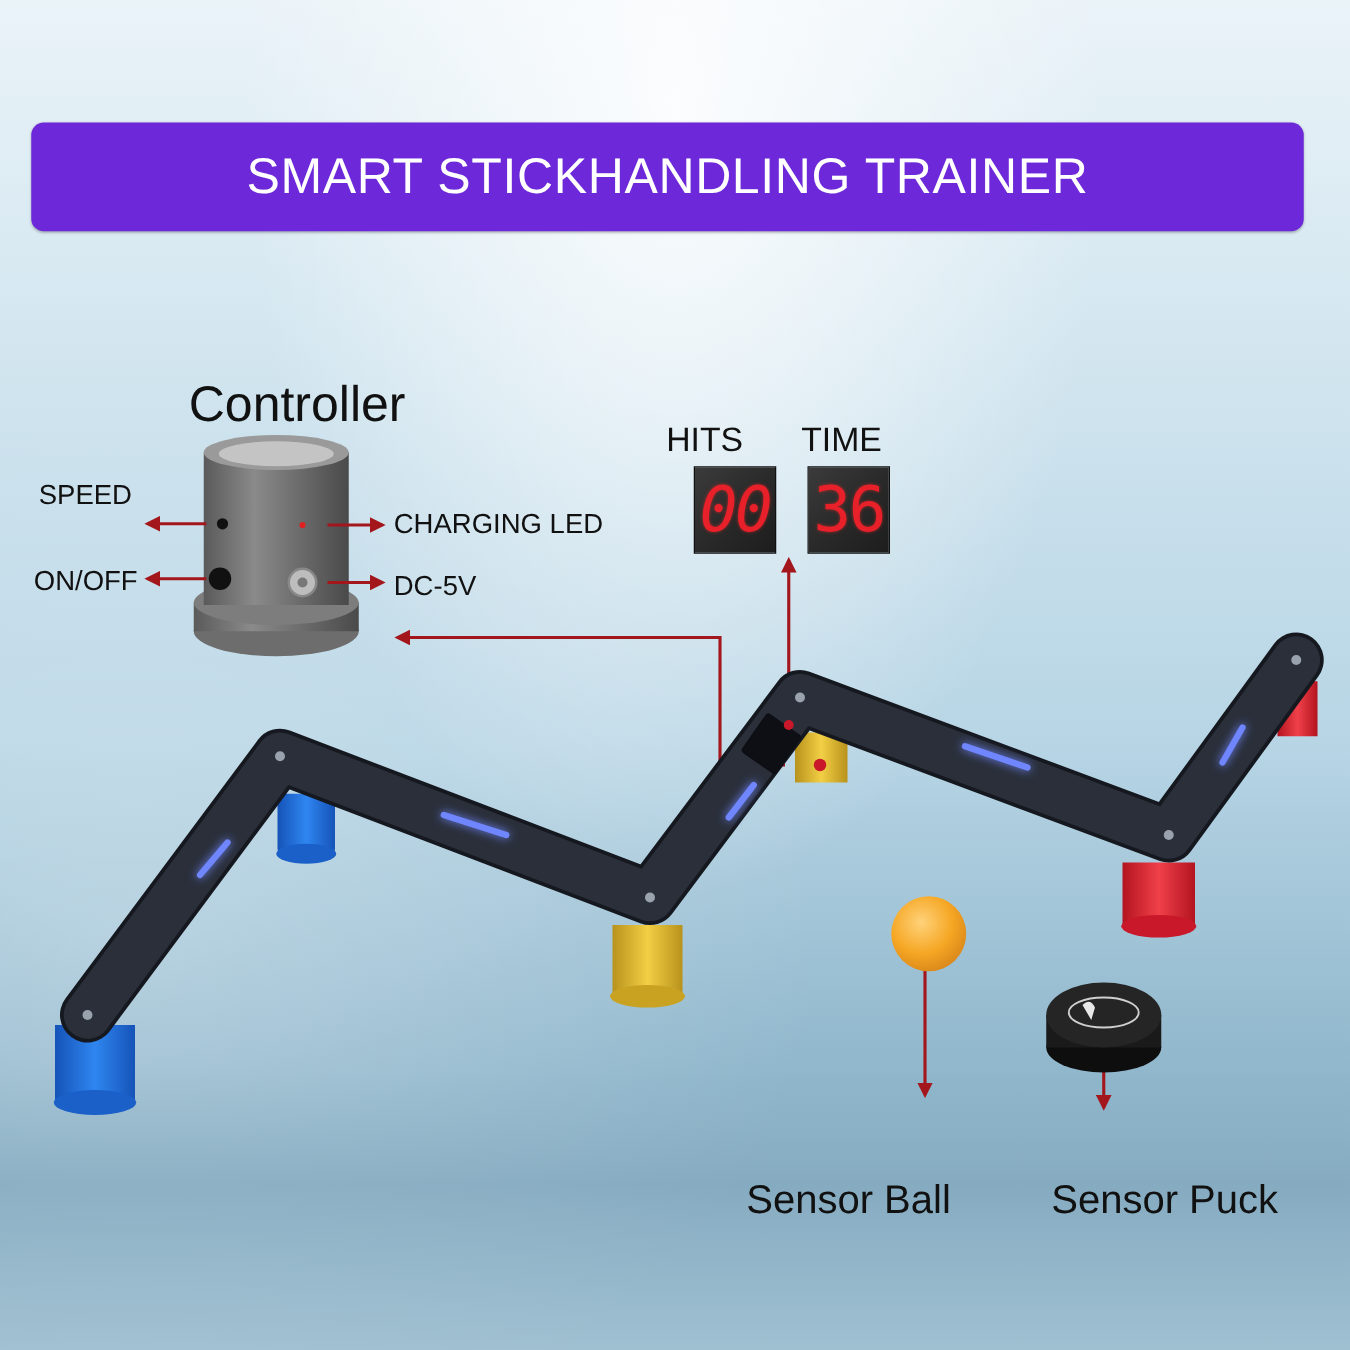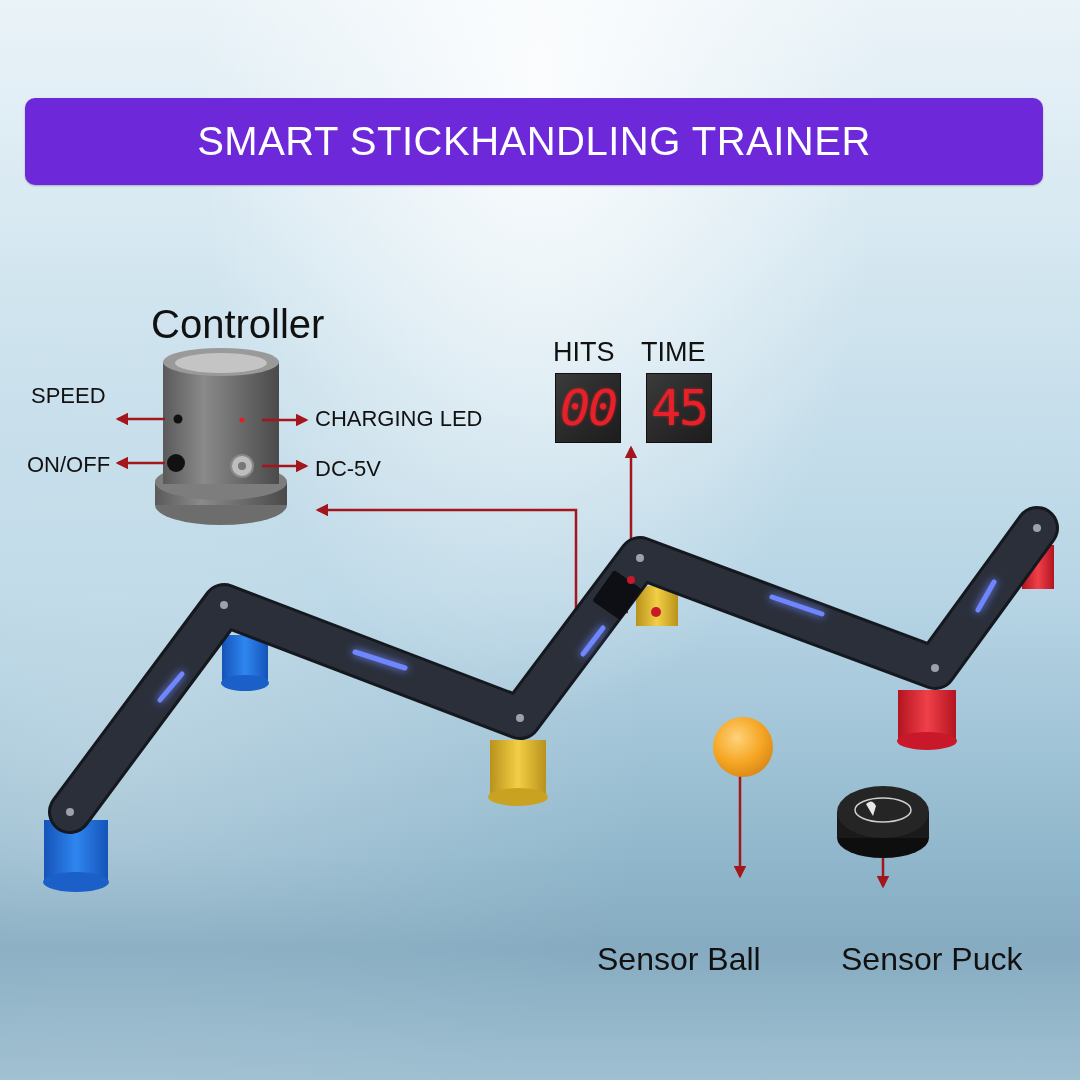--- a/index.html
+++ b/index.html
@@ -160,23 +160,23 @@
     <path d="M866,804 q6,-6 10,2 l-3,10 z" fill="#e8e8e8"></path>
   </g>
 </svg>
 
 <div class="label big" style="left:151px;top:302px;">Controller</div>
 <div class="label" style="left:31px;top:383px;">SPEED</div>
 <div class="label" style="left:27px;top:452px;">ON/OFF</div>
 <div class="label" style="left:315px;top:406px;">CHARGING LED</div>
 <div class="label" style="left:315px;top:456px;">DC-5V</div>
 
-<div class="label" style="left:553px;top:337px;font-size:27px;">HITS</div>
+<div class="label" style="left:533px;top:337px;font-size:27px;">HITS</div>
 <div class="label" style="left:641px;top:337px;font-size:27px;">TIME</div>
 <div class="seg-box" style="left:555px;top:373px;font-style:italic;">
   <span class="seg-digits">00</span>
 </div>
 <div class="seg-box" style="left:646px;top:373px;">
-  <span class="seg-digits">45</span>
+  <span class="seg-digits">36</span>
 </div>
 
 <div class="label caption" style="left:597px;top:893px;">Sensor Ball</div>
 <div class="label caption" style="left:841px;top:893px;">Sensor Puck</div>
 
 </body></html>

